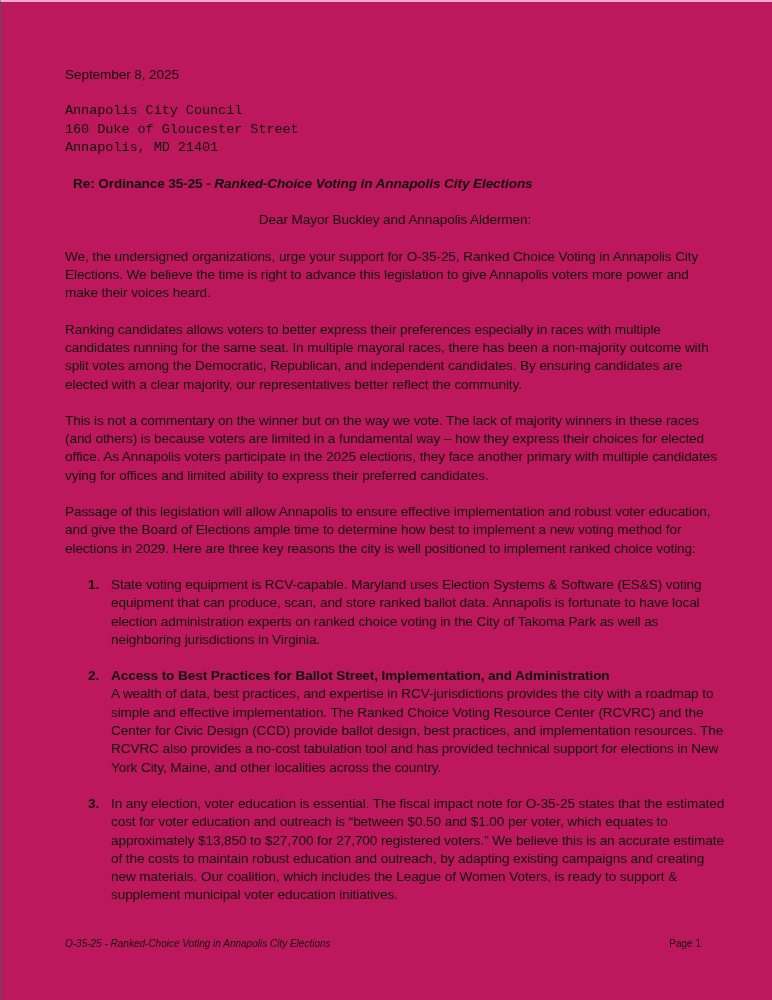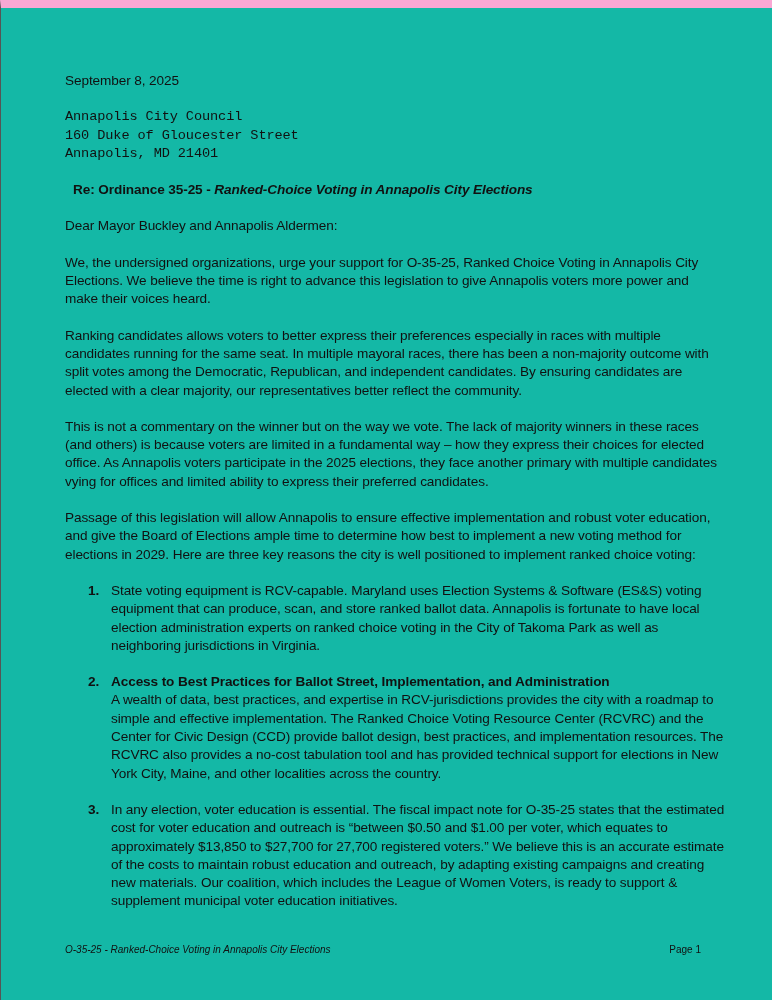--- a/index.html
+++ b/index.html
@@ -6,38 +6,38 @@
   body {
     width: 772px; height: 1000px; overflow: hidden;
     background: #ffffff;
     font-family: "Liberation Sans", sans-serif;
     color: #111111;
   }
   .page {
     position: relative;
     width: 772px; height: 1000px;
     box-sizing: border-box;
-    border-top: 8px solid #f9a8d4;
+    border-top: 2px solid #f9a8d4;
     border-left: 1px solid #555555;
-    background: #14b8a6;
+    background: #be185d;
   }
   .content {
     position: absolute;
     left: 64px; top: 64px;
     width: 660px;
     font-size: 13.6px;
     line-height: 18.3px;
     letter-spacing: -0.1px;
   }
   .content p { margin: 0; }
   .date { margin-bottom: 18px !important; }
   .addr { margin-bottom: 18px !important; font-family: Liberation Mono, monospace; }
   .re { font-weight: bold; margin-bottom: 18px !important; padding-left: 8px; }
   .re em { font-style: italic; }
-  .salutation { margin-bottom: 18px !important; }
+  .salutation { margin-bottom: 18px !important; text-align: center; }
   .para { margin-bottom: 18px !important; }
   ol.reasons { list-style: none; margin: 0; padding: 0; }
   ol.reasons li { position: relative; padding-left: 46px; margin-bottom: 18px; }
   .num { position: absolute; left: 23px; top: 0; font-weight: bold; }
   .item-title { font-weight: bold; display: block; }
   .footer {
     position: absolute; top: 936px; left: 64px; width: 636px;
     font-size: 10px;
     display: flex; justify-content: space-between;
   }

